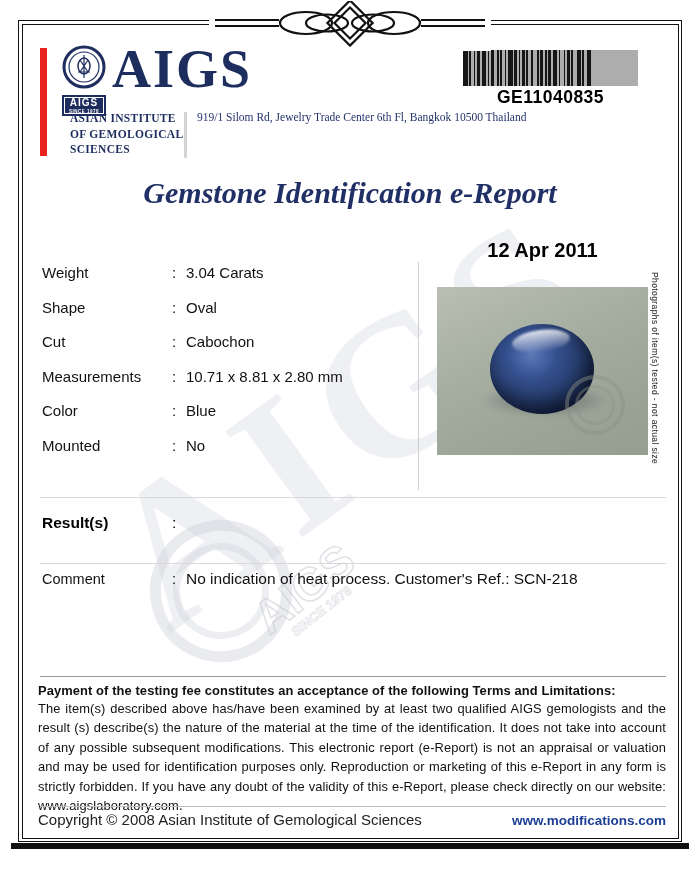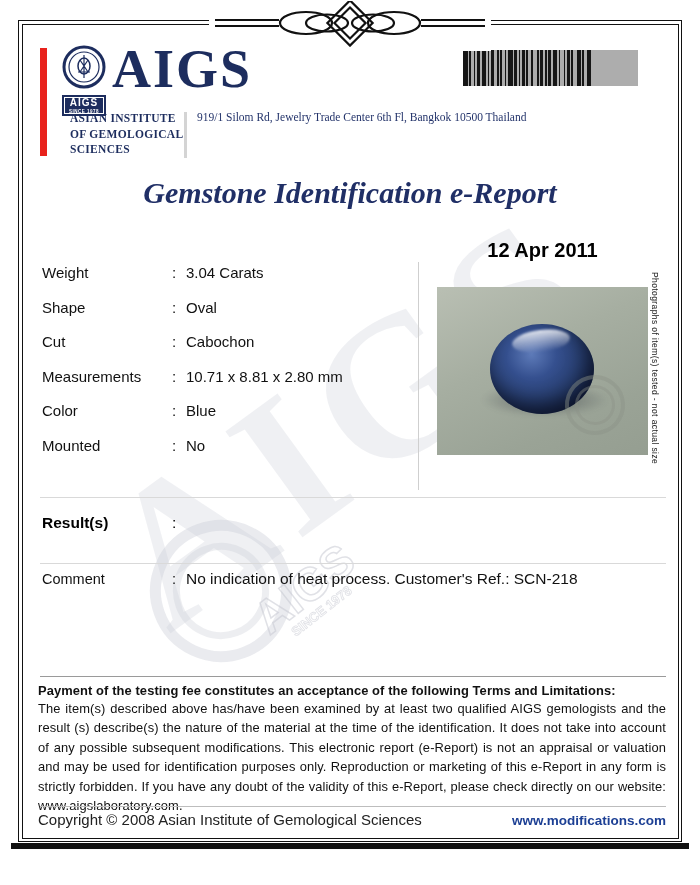--- a/index.html
+++ b/index.html
@@ -260,20 +260,21 @@
           <div class="bar" style="width: 3.1px; background: rgb(22, 22, 22);"></div>
           <div class="bar" style="width: 1.55px; background: transparent;"></div>
           <div class="bar" style="width: 1.55px; background: rgb(22, 22, 22);"></div>
           <div class="bar" style="width: 4.65px; background: transparent;"></div>
           <div class="bar" style="width: 3.1px; background: rgb(22, 22, 22);"></div>
           <div class="bar" style="width: 1.55px; background: transparent;"></div>
           <div class="bar" style="width: 1.55px; background: rgb(22, 22, 22);"></div>
           <div class="bar" style="width: 3.1px; background: transparent;"></div>
           <div class="bar" style="width: 4.65px; background: rgb(22, 22, 22);"></div>
         </div>
+      <div class="report-number">GE11040835</div>
     </div>
 
     <div class="report-title">Gemstone Identification e-Report</div>
     <div class="report-date">12 Apr 2011</div>
 
     <div class="fields-table" id="fields-table">
       <div class="field-row">
         <span class="f-label">Weight</span>
         <span class="f-colon">:</span>
         <span class="f-value">3.04 Carats</span>

